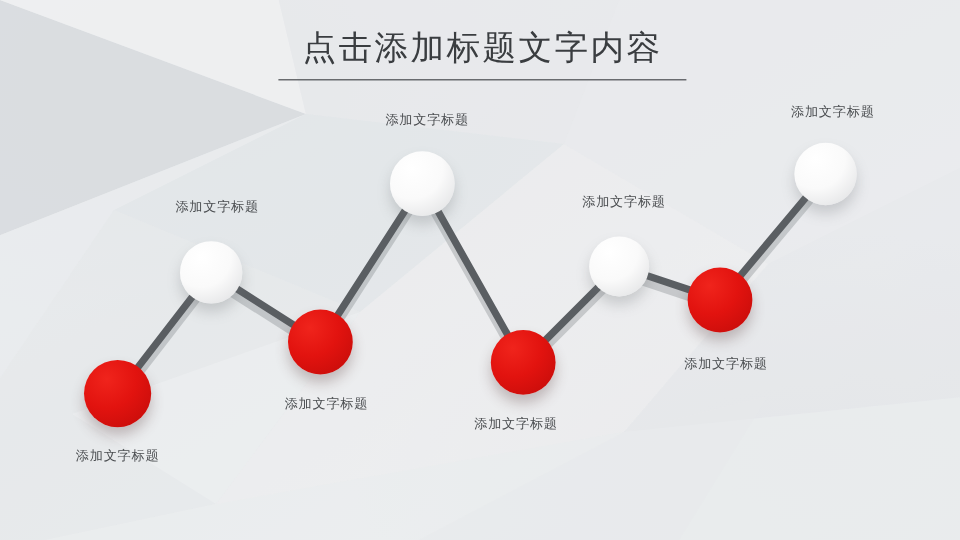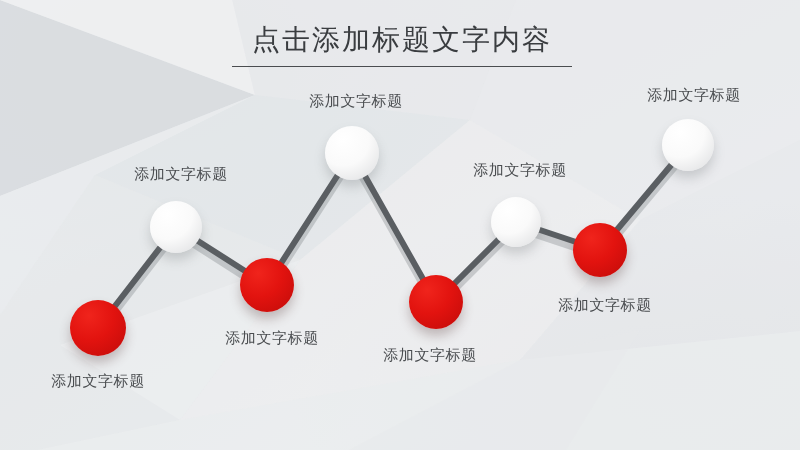--- a/index.html
+++ b/index.html
@@ -65,21 +65,21 @@
   .node.red {
     background: radial-gradient(circle at 34% 28%, #f0241c 0%, #e2130f 45%, #c00b09 100%);
     box-shadow: 0 7px 11px rgba(90,60,60,0.30);
   }
   .node.white {
     background: radial-gradient(circle at 34% 26%, #ffffff 0%, #fafafa 48%, #dcdddf 100%);
     box-shadow: 0 7px 11px rgba(110,115,120,0.28);
   }
   .node-label {
     position: absolute;
-    font-size: 15px;
+    font-size: 11px;
     color: #4a4d50;
     white-space: nowrap;
     transform: translate(-50%, 0);
     letter-spacing: 0.6px;
     font-family: Liberation Sans, sans-serif;
   }
 </style>
 </head>
 <body>
 

